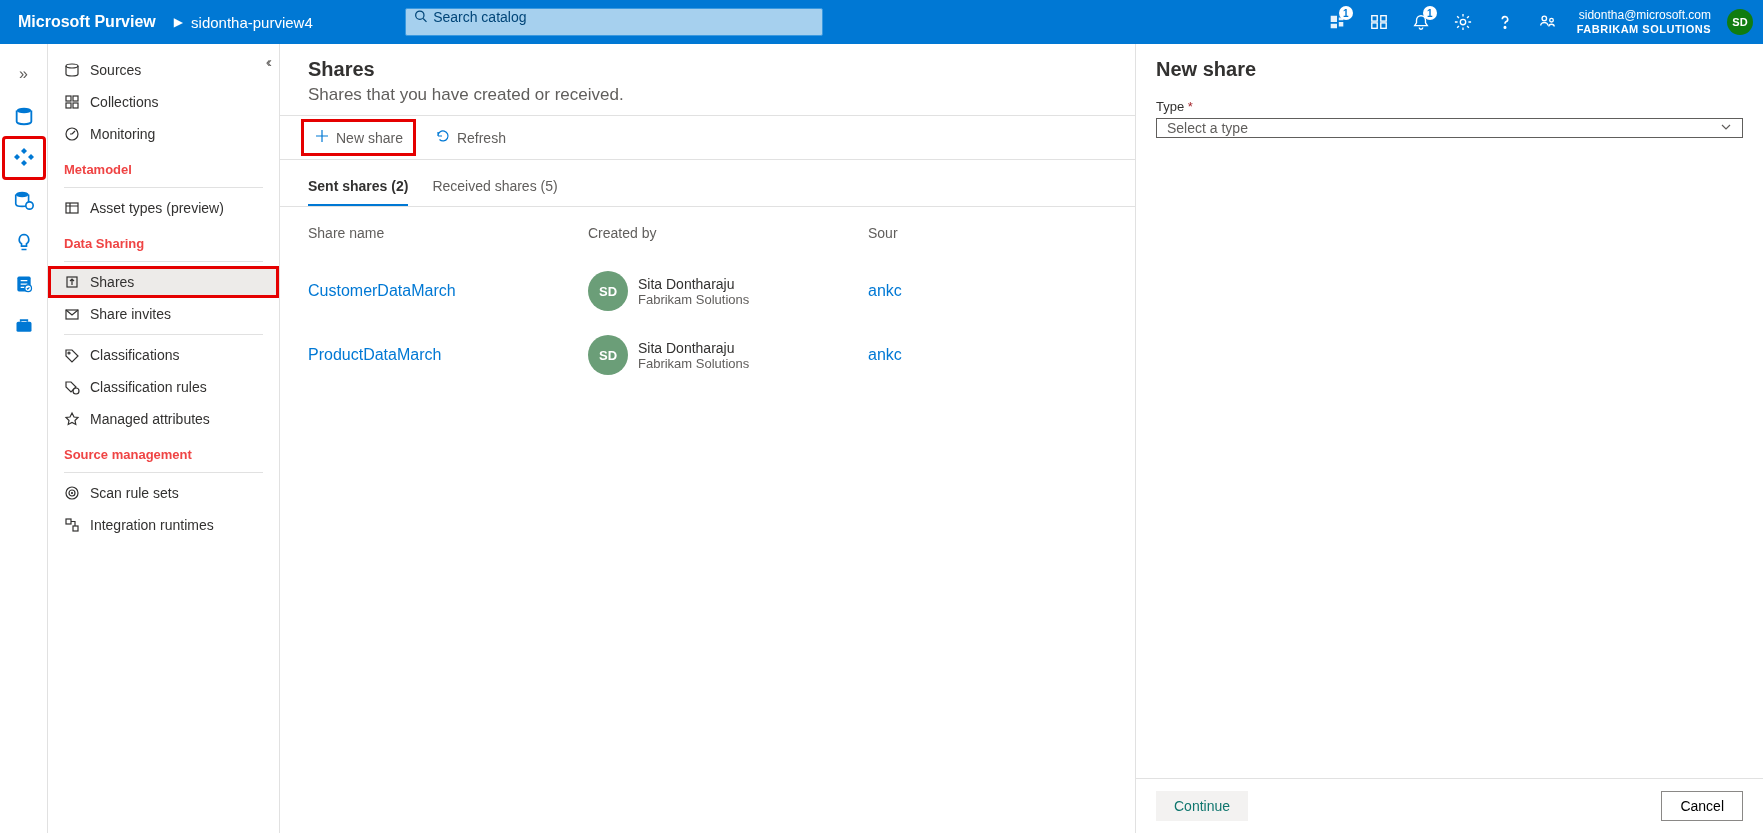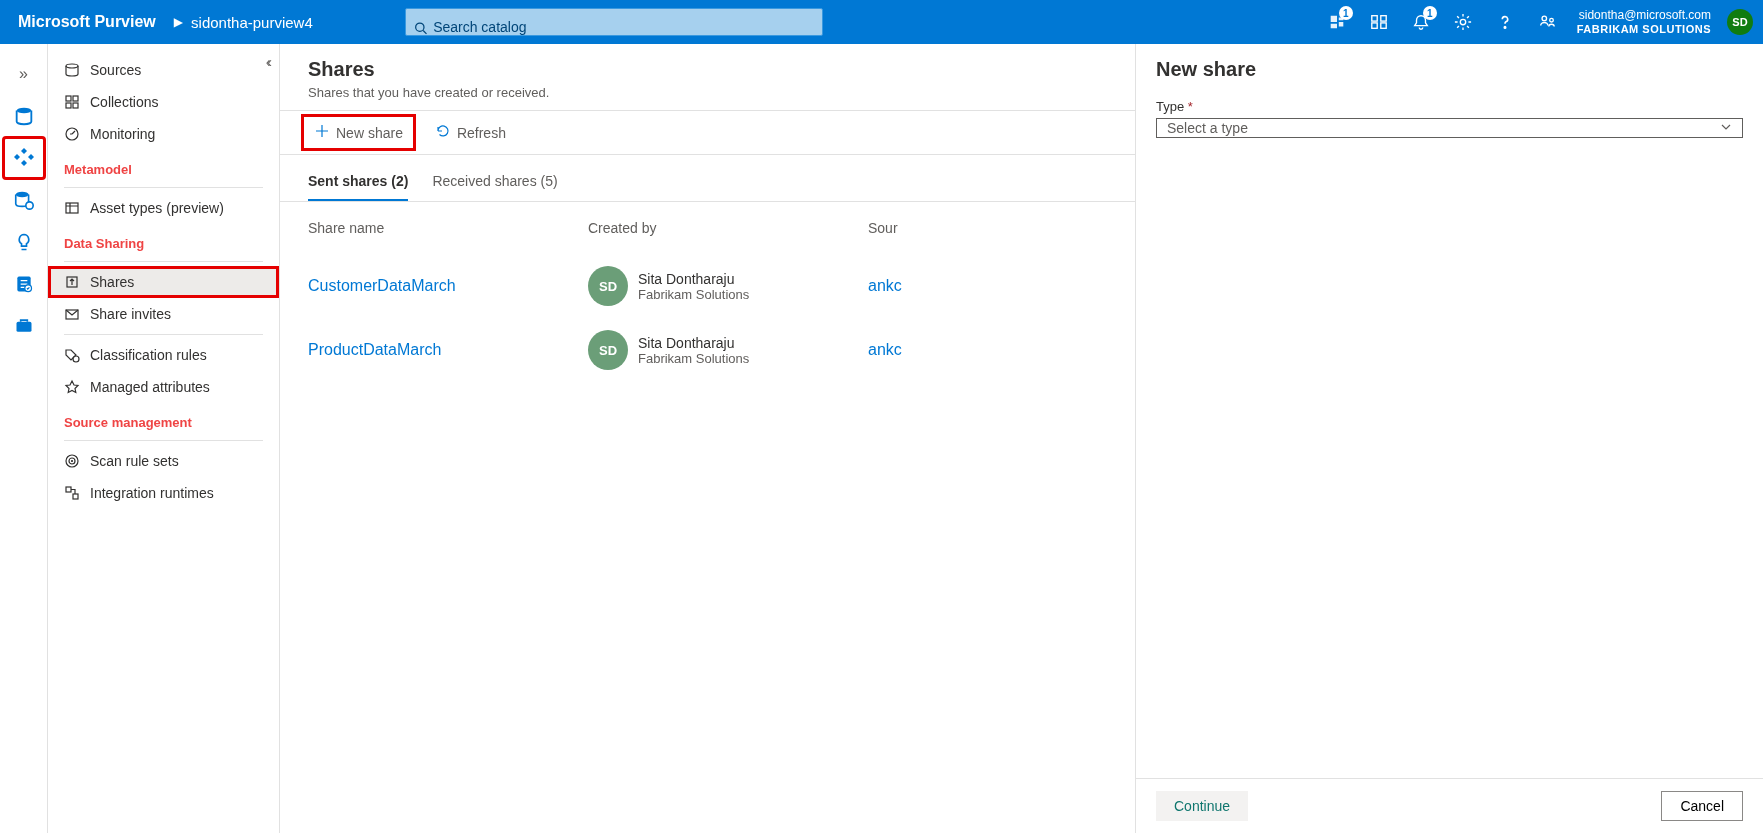--- a/index.html
+++ b/index.html
@@ -4,21 +4,21 @@
 <style>
 * { box-sizing: border-box; margin: 0; padding: 0; font-family: "Segoe UI", -apple-system, sans-serif; }
 body { width: 1763px; height: 833px; overflow: hidden; background: #fff; }
 
 
 .header { height: 44px; background: #0078d4; display: flex; align-items: center; color: #fff; }
 .header .brand { font-size: 16px; font-weight: 600; padding: 0 10px 0 18px; }
 .header .crumb-sep { margin: 0 8px; font-size: 12px; }
 .header .crumb-val { font-size: 15px; }
 .header .spacer-left { flex: 0 0 92px; }
-.header .search-wrap { width: 418px; height: 28px; background: #a6d0ee; border: 1px solid #3a99df; border-radius: 2px; display: flex; align-items: flex-end; padding: 0 8px; }
+.header .search-wrap { width: 418px; height: 28px; background: #a6d0ee; border: 1px solid #3a99df; border-radius: 2px; display: flex; align-items: flex-start; padding: 0 8px; }
 .header .search-wrap svg { margin-right: 6px; }
 .header .search-wrap input { background: transparent; border: none; outline: none; color: #004578; font-size: 14px; width: 100%; }
 .header .search-wrap input::placeholder { color: #004578; }
 .header .flex { flex: 1; }
 .header .iconbar { display: flex; align-items: center; gap: 2px; padding-right: 4px; }
 .header .iconbtn { position: relative; width: 40px; height: 44px; display: flex; align-items: center; justify-content: center; cursor: pointer; }
 .header .iconbtn .badge { position: absolute; top: 6px; right: 4px; background: #fff; color: #0078d4; border-radius: 8px; font-size: 10px; font-weight: 600; min-width: 14px; height: 14px; display: flex; align-items: center; justify-content: center; }
 .header .userblock { text-align: right; padding: 0 6px; line-height: 1.2; }
 .header .userblock .email { font-size: 12px; }
 .header .userblock .org { font-size: 11px; font-weight: 600; letter-spacing: 0.5px; }
@@ -38,21 +38,21 @@
 .sidebar .item .ic { width: 16px; display: flex; justify-content: center; }
 .sidebar .item.active { background: #edebe9; }
 .sidebar .item.highlight { outline: 3px solid #e50000; outline-offset: -3px; }
 .sidebar .section-label { font-size: 13px; font-weight: 600; color: #ef4444; padding: 12px 16px 6px; }
 .sidebar .divider { height: 1px; background: #e1e1e1; margin: 4px 16px; }
 
 
 .main { flex: 1; display: flex; flex-direction: column; }
 .main .page-head { padding: 14px 28px 10px; }
 .main .page-head h1 { font-size: 20px; font-weight: 600; color: #323130; }
-.main .page-head p { font-size: 13px; color: #605e5c; margin-top: 4px; }
+.main .page-head p { font-size: 17px; color: #605e5c; margin-top: 4px; }
 .main .cmd-bar { border-top: 1px solid #e1e1e1; border-bottom: 1px solid #e1e1e1; padding: 6px 24px; display: flex; gap: 12px; }
 .main .cmd-btn { display: flex; align-items: center; gap: 6px; padding: 6px 10px; font-size: 14px; color: #605e5c; cursor: pointer; }
 .main .cmd-btn .ic { color: #0078d4; }
 .main .cmd-btn.highlight { outline: 3px solid #e50000; }
 .main .tabs { display: flex; gap: 24px; padding: 0 28px; border-bottom: 1px solid #e1e1e1; margin-top: 8px; }
 .main .tab { padding: 10px 0; font-size: 14px; color: #605e5c; cursor: pointer; border-bottom: 2px solid transparent; }
 .main .tab.active { color: #323130; font-weight: 600; border-bottom: 2px solid #0078d4; }
 .main .table { padding: 18px 28px; }
 .main .table .thead { display: flex; font-size: 14px; font-weight: 400; color: #605e5c; padding-bottom: 18px; }
 .main .table .row { display: flex; align-items: center; padding: 12px 0; }
@@ -247,20 +247,29 @@
             <rect x="2" y="4" width="12" height="9"></rect>
             <path d="M2 4l6 5 6-5"></path>
           </svg>
         </span>
         <span>Share invites</span>
       </div>
     <div class="divider"></div>
     <div class="item">
         <span class="ic">
           <svg width="16" height="16" viewBox="0 0 16 16" fill="none" stroke="#323130" stroke-width="1.2">
+            <path d="M2 3l6 0 6 6-6 6-6-6z"></path>
+            <circle cx="5" cy="6" r="1"></circle>
+          </svg>
+        </span>
+        <span>Classifications</span>
+      </div>
+    <div class="item">
+        <span class="ic">
+          <svg width="16" height="16" viewBox="0 0 16 16" fill="none" stroke="#323130" stroke-width="1.2">
             <path d="M2 3l5 0 5 5-5 5-5-5z"></path>
             <circle cx="12" cy="12" r="3"></circle>
           </svg>
         </span>
         <span>Classification rules</span>
       </div>
     <div class="item">
         <span class="ic">
           <svg width="16" height="16" viewBox="0 0 16 16" fill="none" stroke="#323130" stroke-width="1.2">
             <path d="M8 2l2 4 4 .5-3 3 .8 4L8 11.5 4.2 13.5 5 9.5 2 6.5 6 6z"></path>

